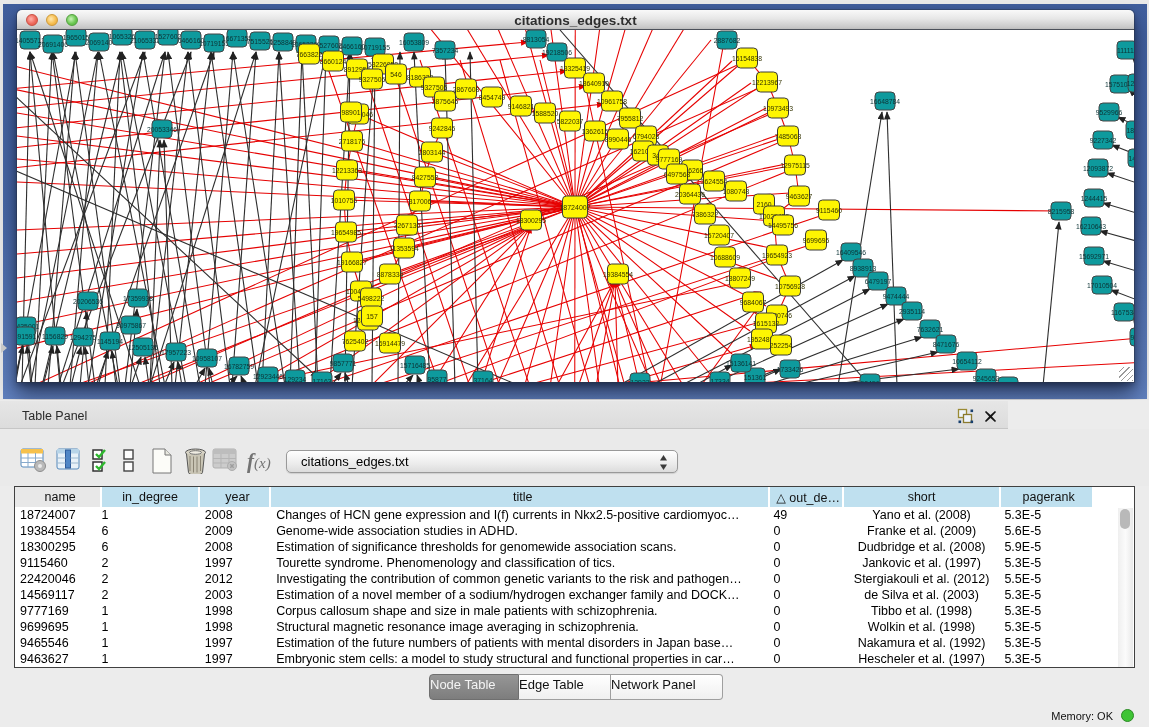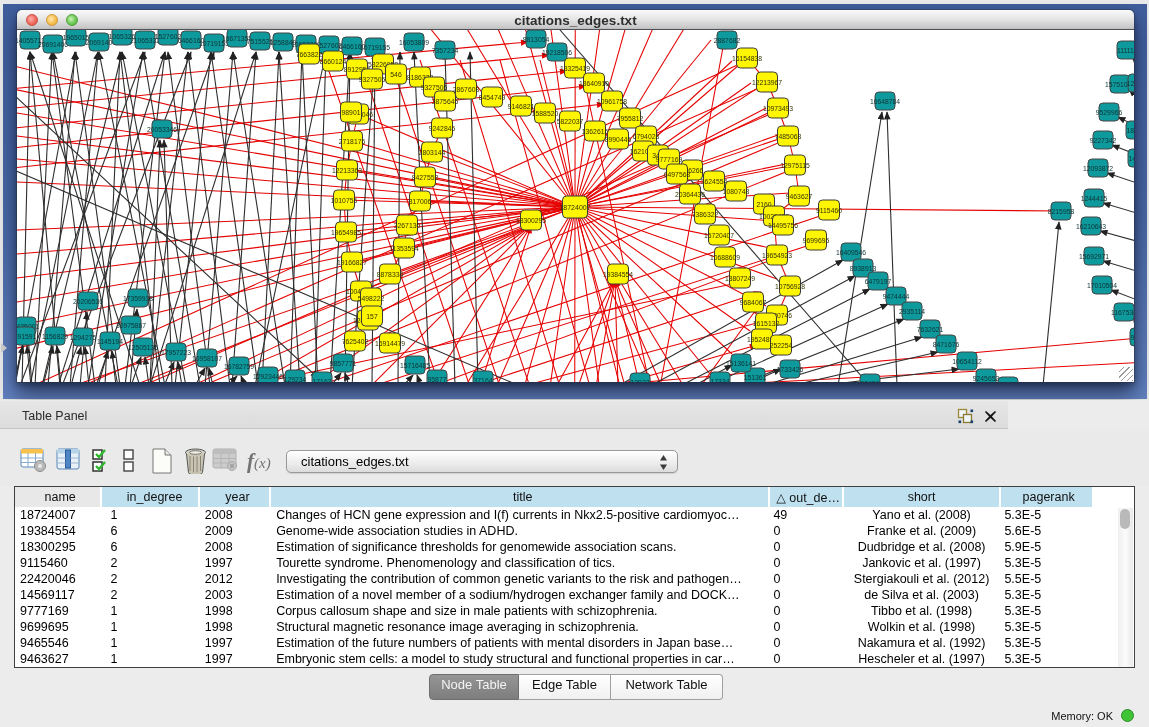--- a/index.html
+++ b/index.html
@@ -14,31 +14,31 @@
 #phead{position:absolute;left:0;top:1px;width:1008px;height:28px;background:linear-gradient(180deg,#e6e6e6,#dcdcdc);border-bottom:1px solid #c6c6c6}
 #phead span{position:absolute;left:22px;top:8px;font-size:12.5px;color:#2a2a2a}
 #toolbar{position:absolute;left:0;top:29px;width:1149px;height:57px;background:#eaeaea}
 #combo{position:absolute;left:286px;top:21px;width:392px;height:23px;border:1px solid #999;border-radius:5px;background:linear-gradient(180deg,#fff,#ececec 60%,#dcdcdc);box-shadow:0 1px 1px rgba(0,0,0,.12)}
 #combo span{position:absolute;left:14px;top:3px;font-size:13px;color:#000}
 #tablewrap{position:absolute;left:14px;top:86px;width:1121px;height:182px;background:#fff;border:1px solid #404040;overflow:hidden}
 table{border-collapse:collapse;table-layout:fixed;width:1105px;font-size:12.5px}
 th{height:20px;background:#bfe0ef;font-weight:normal;font-size:12.5px;color:#111;border-right:2px solid #fff;overflow:hidden;white-space:nowrap}
 td{height:16px;padding:0;color:#000;overflow:hidden;white-space:nowrap;font-size:12.5px}
 .c1{width:86px;padding-left:5px}
-.c2{width:97px;padding-left:9px}
+.c2{width:97px;padding-left:0}
 .c3{width:71px;padding-left:6px}
 .c4{width:497px;padding-left:6px}
 .c5{width:73px;padding-left:4px}
 .c6{width:157px;text-align:center}
 .c7{width:92px;padding-left:4px}
 .c8{width:26px}
 #vscroll{position:absolute;right:1px;top:21px;width:15px;height:160px;background:linear-gradient(90deg,#efefef,#fbfbfb 50%,#e9e9e9)}
 #vthumb{position:absolute;left:2px;top:1px;width:10px;height:20px;border-radius:5px;background:#b9b9b9}
 #tabs{position:absolute;left:429px;top:274px;height:21px;display:flex;font-size:13px}
-.tab{height:26px;line-height:20px;text-align:center;border:1px solid #9f9f9f;background:linear-gradient(180deg,#fff,#f0f0f0);color:#111}
+.tab{height:26px;line-height:20px;text-align:left;border:1px solid #9f9f9f;background:linear-gradient(180deg,#fff,#f0f0f0);color:#111}
 .tab.sel{background:linear-gradient(180deg,#969696,#7d7d7d);color:#f4f4f4;border-color:#6f6f6f}
 #status{position:absolute;left:0;top:300px;width:1149px;height:27px;background:#ececec}
 #mem{position:absolute;right:36px;top:10px;font-size:11px;color:#111}
 #dot{position:absolute;right:15px;top:9px;width:13px;height:13px;border-radius:50%;background:#3fc435;border:1.5px solid #2c8a25}
 .icon{position:absolute;top:19px}
 </style></head>
 <body>
 <div id="desk"></div>
 <div id="winwrap">
   <div id="win">
@@ -1066,19 +1066,19 @@
           </tr>
     </tbody>
       </table>
     <div id="vscroll">
         <div id="vthumb"></div>
       </div>
   </div>
   <div id="tabs">
     <div class="tab sel" style="width:90px;border-radius:4px 0 0 4px">Node Table</div>
     <div class="tab" style="width:92px;border-left:none">Edge Table</div>
-    <div class="tab" style="width:112px;border-left:none;border-radius:0 4px 4px 0">Network Table</div>
+    <div class="tab" style="width:112px;border-left:none;border-radius:0 4px 4px 0">Network Panel</div>
   </div>
   <div id="status">
       <span id="mem">Memory: OK</span>
       <div id="dot"></div>
     </div>
 </div>
 
 </body></html>

